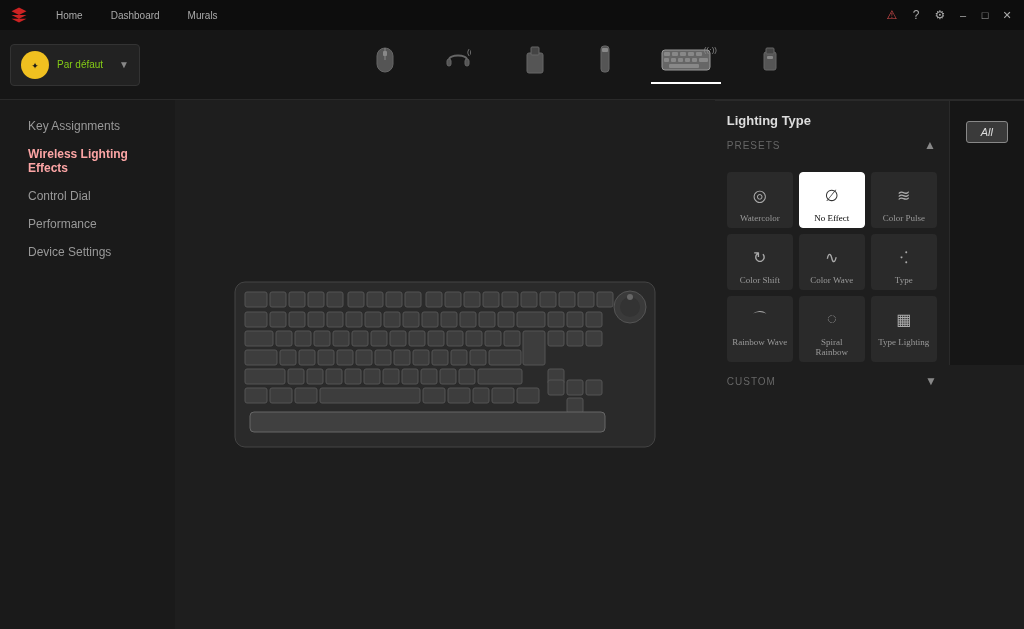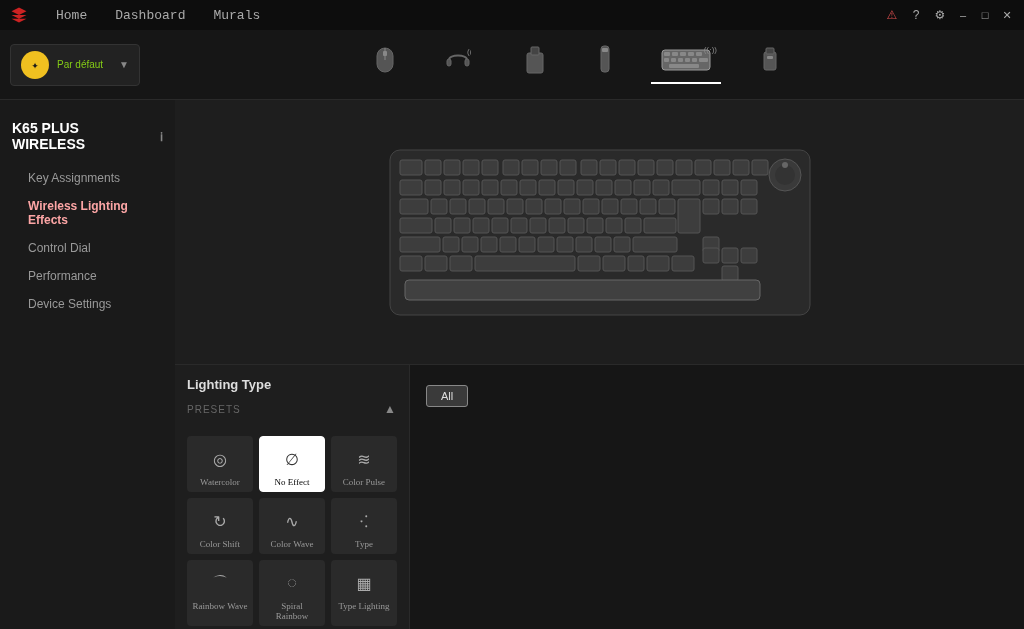--- a/index.html
+++ b/index.html
@@ -30,25 +30,24 @@
     .titlebar-logo {
       width: 18px;
       height: 18px;
     }
     .titlebar-nav {
       display: flex;
       gap: 4px;
     }
     .titlebar-nav-item {
       padding: 4px 12px;
-      font-size: 13px;
+      font-size: 10px;
       color: #aaa;
       cursor: pointer;
       border-radius: 3px;
-      font-family: Liberation Mono, monospace;
     }
     .titlebar-right {
       display: flex;
       align-items: center;
       gap: 8px;
     }
     .titlebar-icon {
       width: 16px;
       height: 16px;
       display: flex;
@@ -176,21 +175,21 @@
     }
     .sidebar-item.active {
       color: #fca5a5;
       font-weight: 600;
     }
 
     
     .right-panel {
       flex: 1;
       display: flex;
-      flex-direction: column;
+      flex-direction: row;
       background: #1e1e1e;
     }
 
     
     .keyboard-area {
       flex: 1;
       display: flex;
       align-items: center;
       justify-content: center;
       padding: 20px;
@@ -286,20 +285,21 @@
 
     
     .quick-zone-panel {
       flex: 1;
       padding: 12px 16px;
     }
     .zone-buttons {
       display: flex;
       gap: 6px;
       margin-top: 8px;
+      font-style: italic;
     }
     .zone-btn {
       padding: 4px 14px;
       background: #2d2d2d;
       border: 1px solid #555;
       border-radius: 3px;
       color: #ddd;
       font-size: 11px;
       cursor: pointer;
     }
@@ -420,24 +420,20 @@
           <rect x="6" y="10" width="6" height="3" rx="1" fill="#888"></rect>
         </svg>
       </div>
     </div>
   </div>
 </div>
 
 <div class="main-content">
 
   <div class="sidebar">
-    <div class="device-title">
-      <span>K65 PLUS WIRELESS</span>
-      <span class="device-info-icon">ℹ</span>
-    </div>
     <div class="sidebar-item">Key Assignments</div>
     <div class="sidebar-item active">Wireless Lighting Effects</div>
     <div class="sidebar-item">Control Dial</div>
     <div class="sidebar-item">Performance</div>
     <div class="sidebar-item">Device Settings</div>
   </div>
 
   <div class="right-panel">
 
     <div class="keyboard-area">

